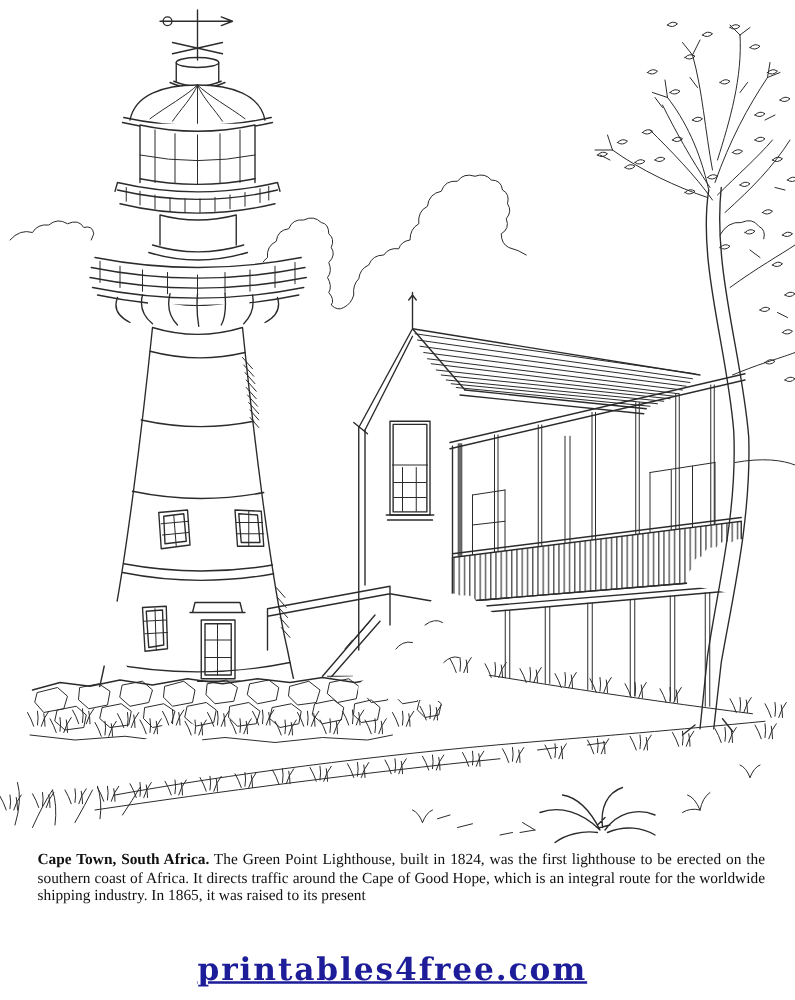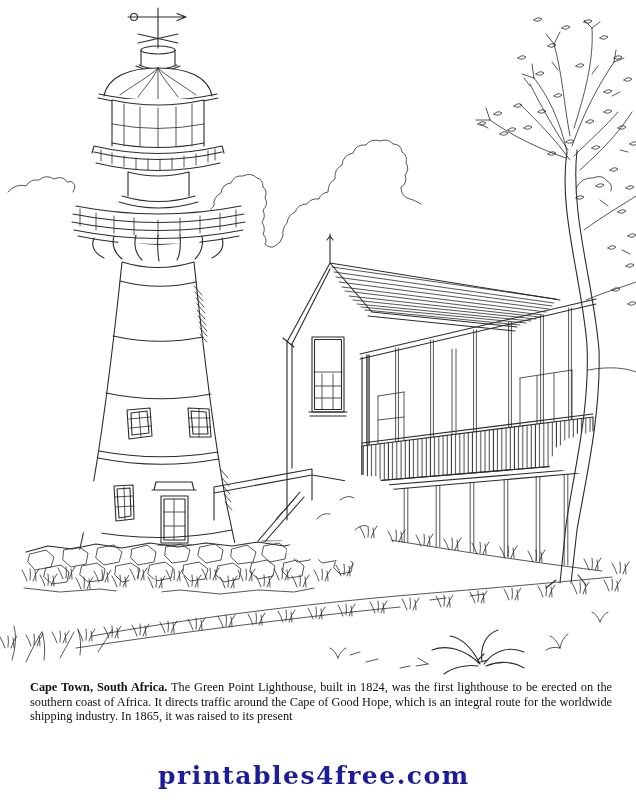--- a/index.html
+++ b/index.html
@@ -6,21 +6,21 @@
   .page{position:relative;width:636px;height:800px;background:#ffffff;overflow:hidden;
         font-family:"Liberation Serif",serif;}
   .art{position:absolute;top:0;left:0;}
   .caption{position:absolute;top:680px;left:0;width:636px;box-sizing:border-box;
            padding:0 24px 0 30px;display:flex;gap:18px;}
   .caption .col{flex:1;font-size:12.3px;line-height:14.7px;text-align:justify;color:#101010;}
   .caption p{margin:0;}
   .lead{font-weight:bold;}
   .watermark{position:absolute;top:761px;left:158px;display:inline-block;
              font-family:"DejaVu Serif",serif;font-weight:700;font-size:25px;letter-spacing:1.5px;
-             color:#1d1d99;text-decoration-thickness:2px;cursor:pointer;}
+             color:#1d1d99;text-decoration:underline;text-decoration-thickness:2px;cursor:pointer;}
   svg .ink{stroke:#2b2b2b;fill:none;stroke-width:1.1;stroke-linecap:round;stroke-linejoin:round;}
   svg .thin{stroke-width:0.8;}
   svg .paper{fill:#ffffff;stroke:none;}
 </style>
 </head>
 <body>
 
 <div class="page">
 
 <svg class="art" width="636" height="678" viewBox="0 0 636 678" role="img" aria-label="Black-and-white coloring-book line drawing: the Green Point Lighthouse with banded tapered tower, lantern and gallery, beside a keeper's house with a long roof and striped veranda balustrade, a scraggly leafy tree at right, puffy outlined clouds, a stone retaining wall, bushes, grass tufts and a small spiky plant in the foreground">

